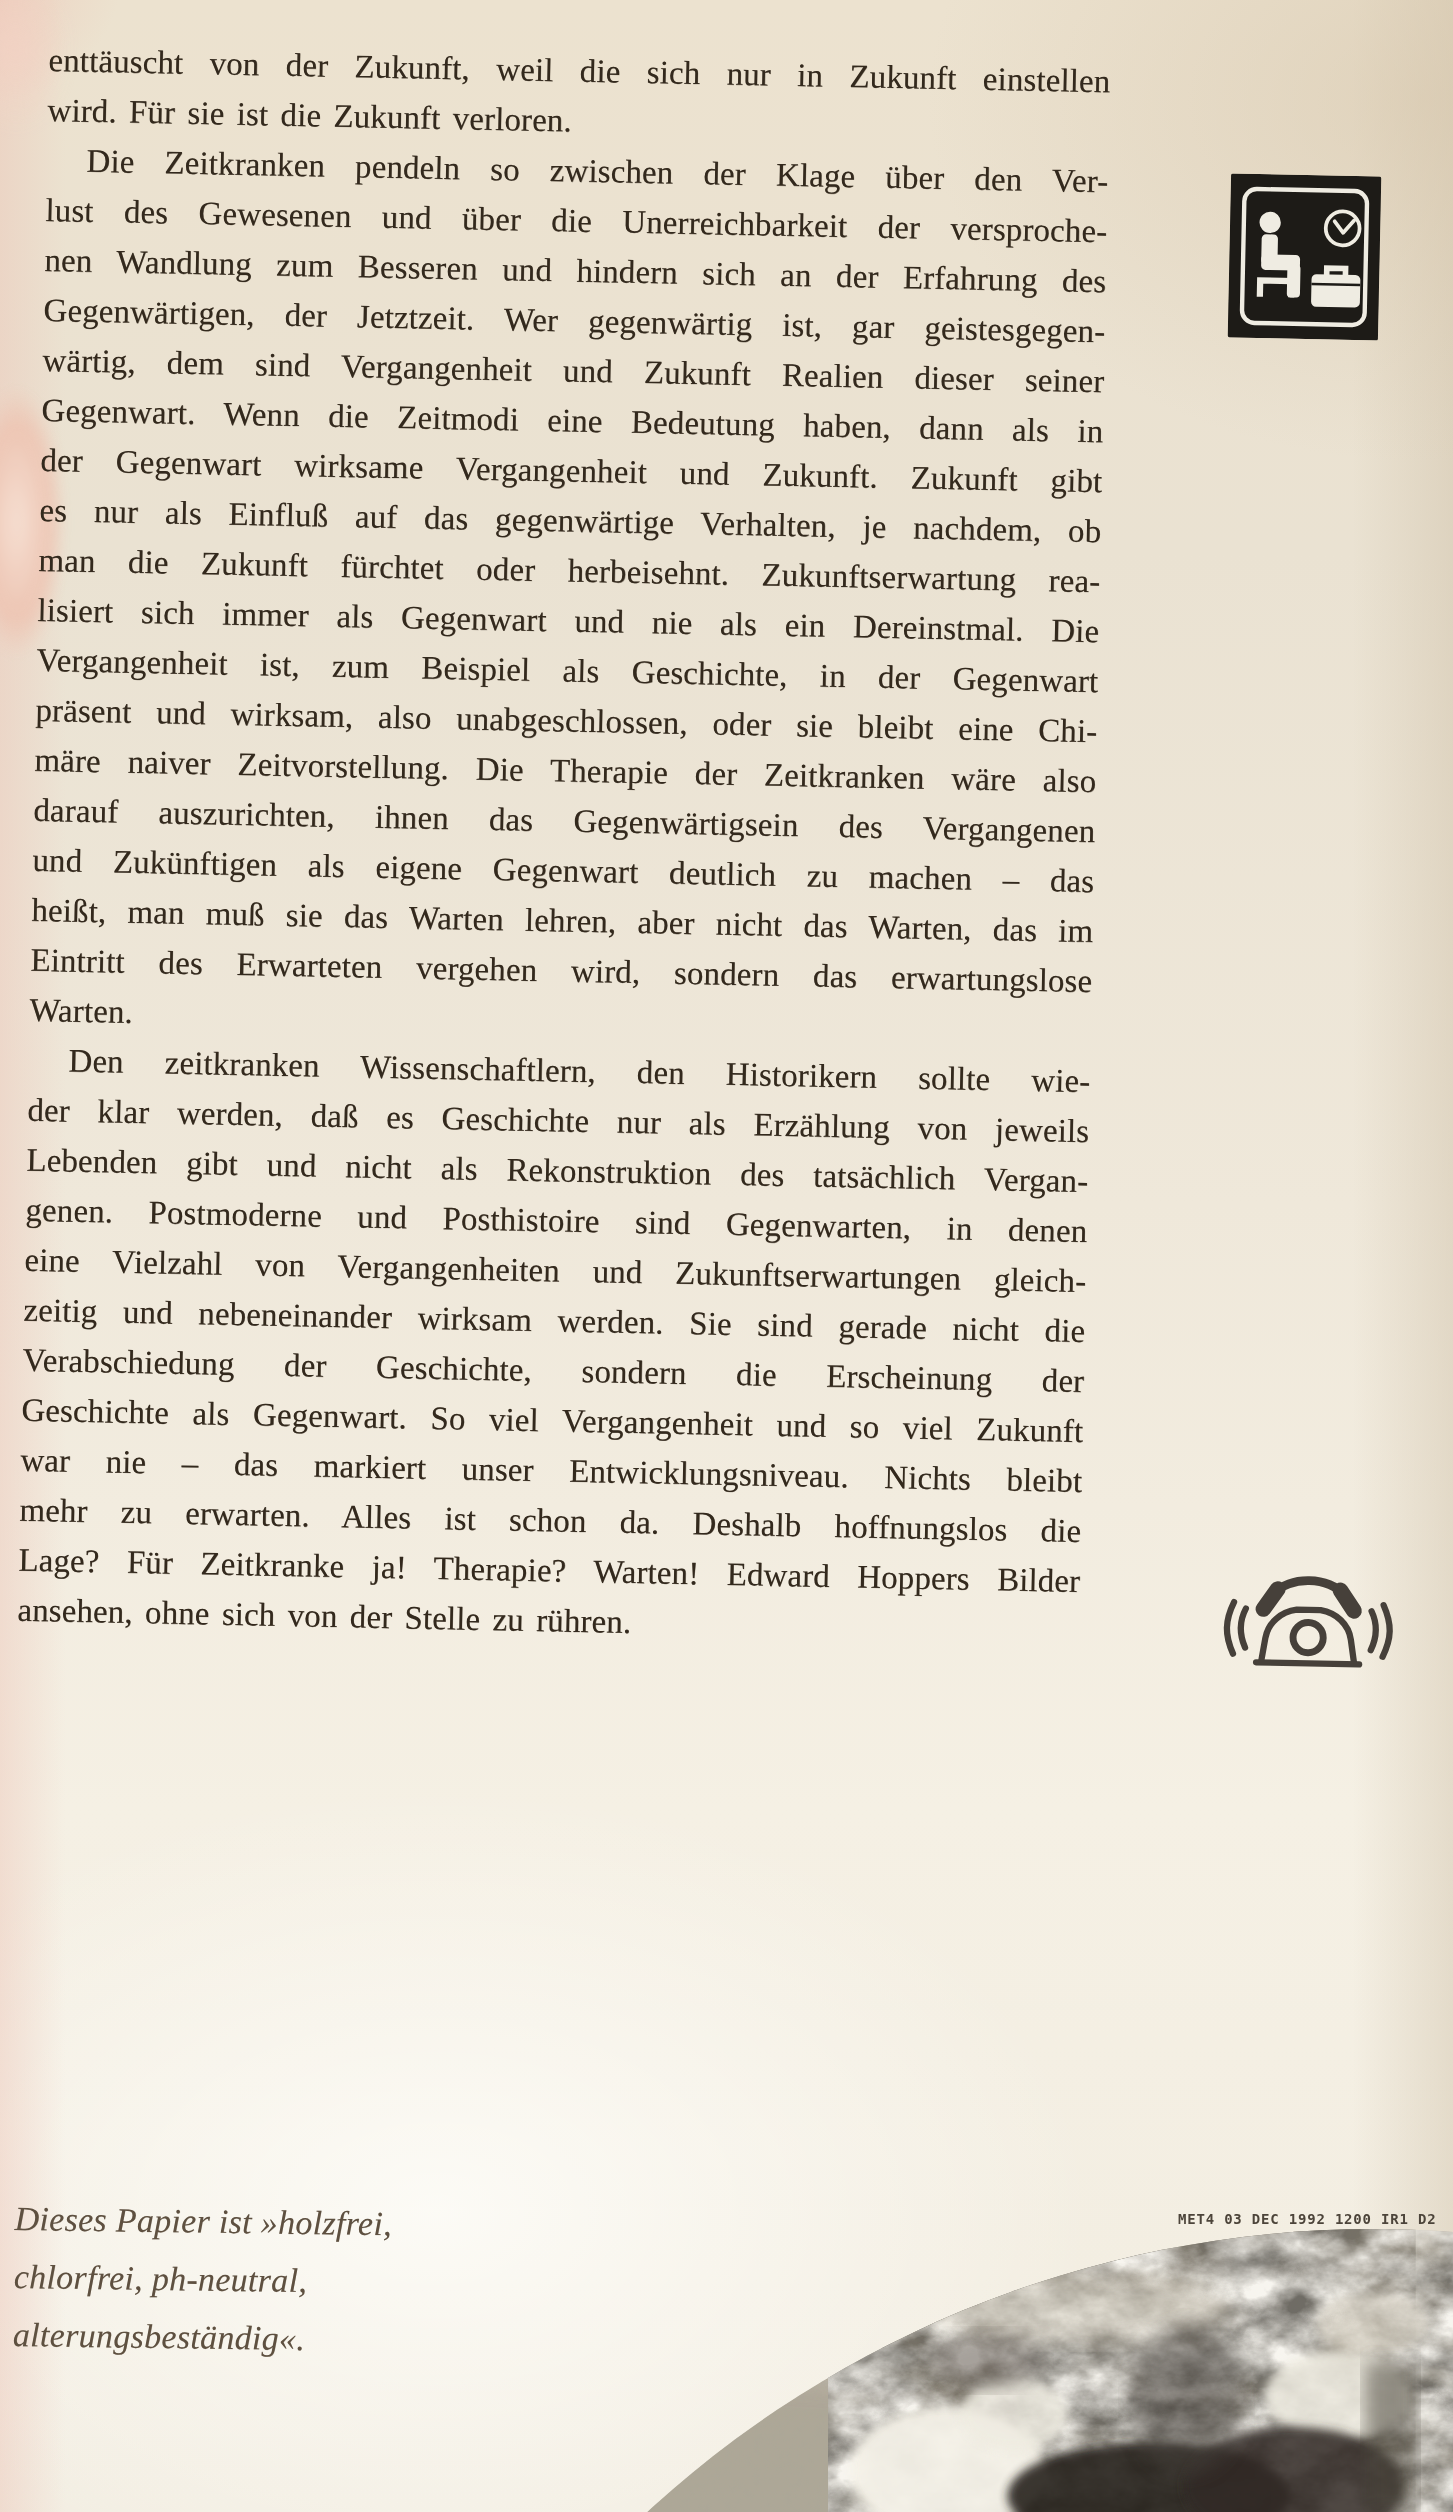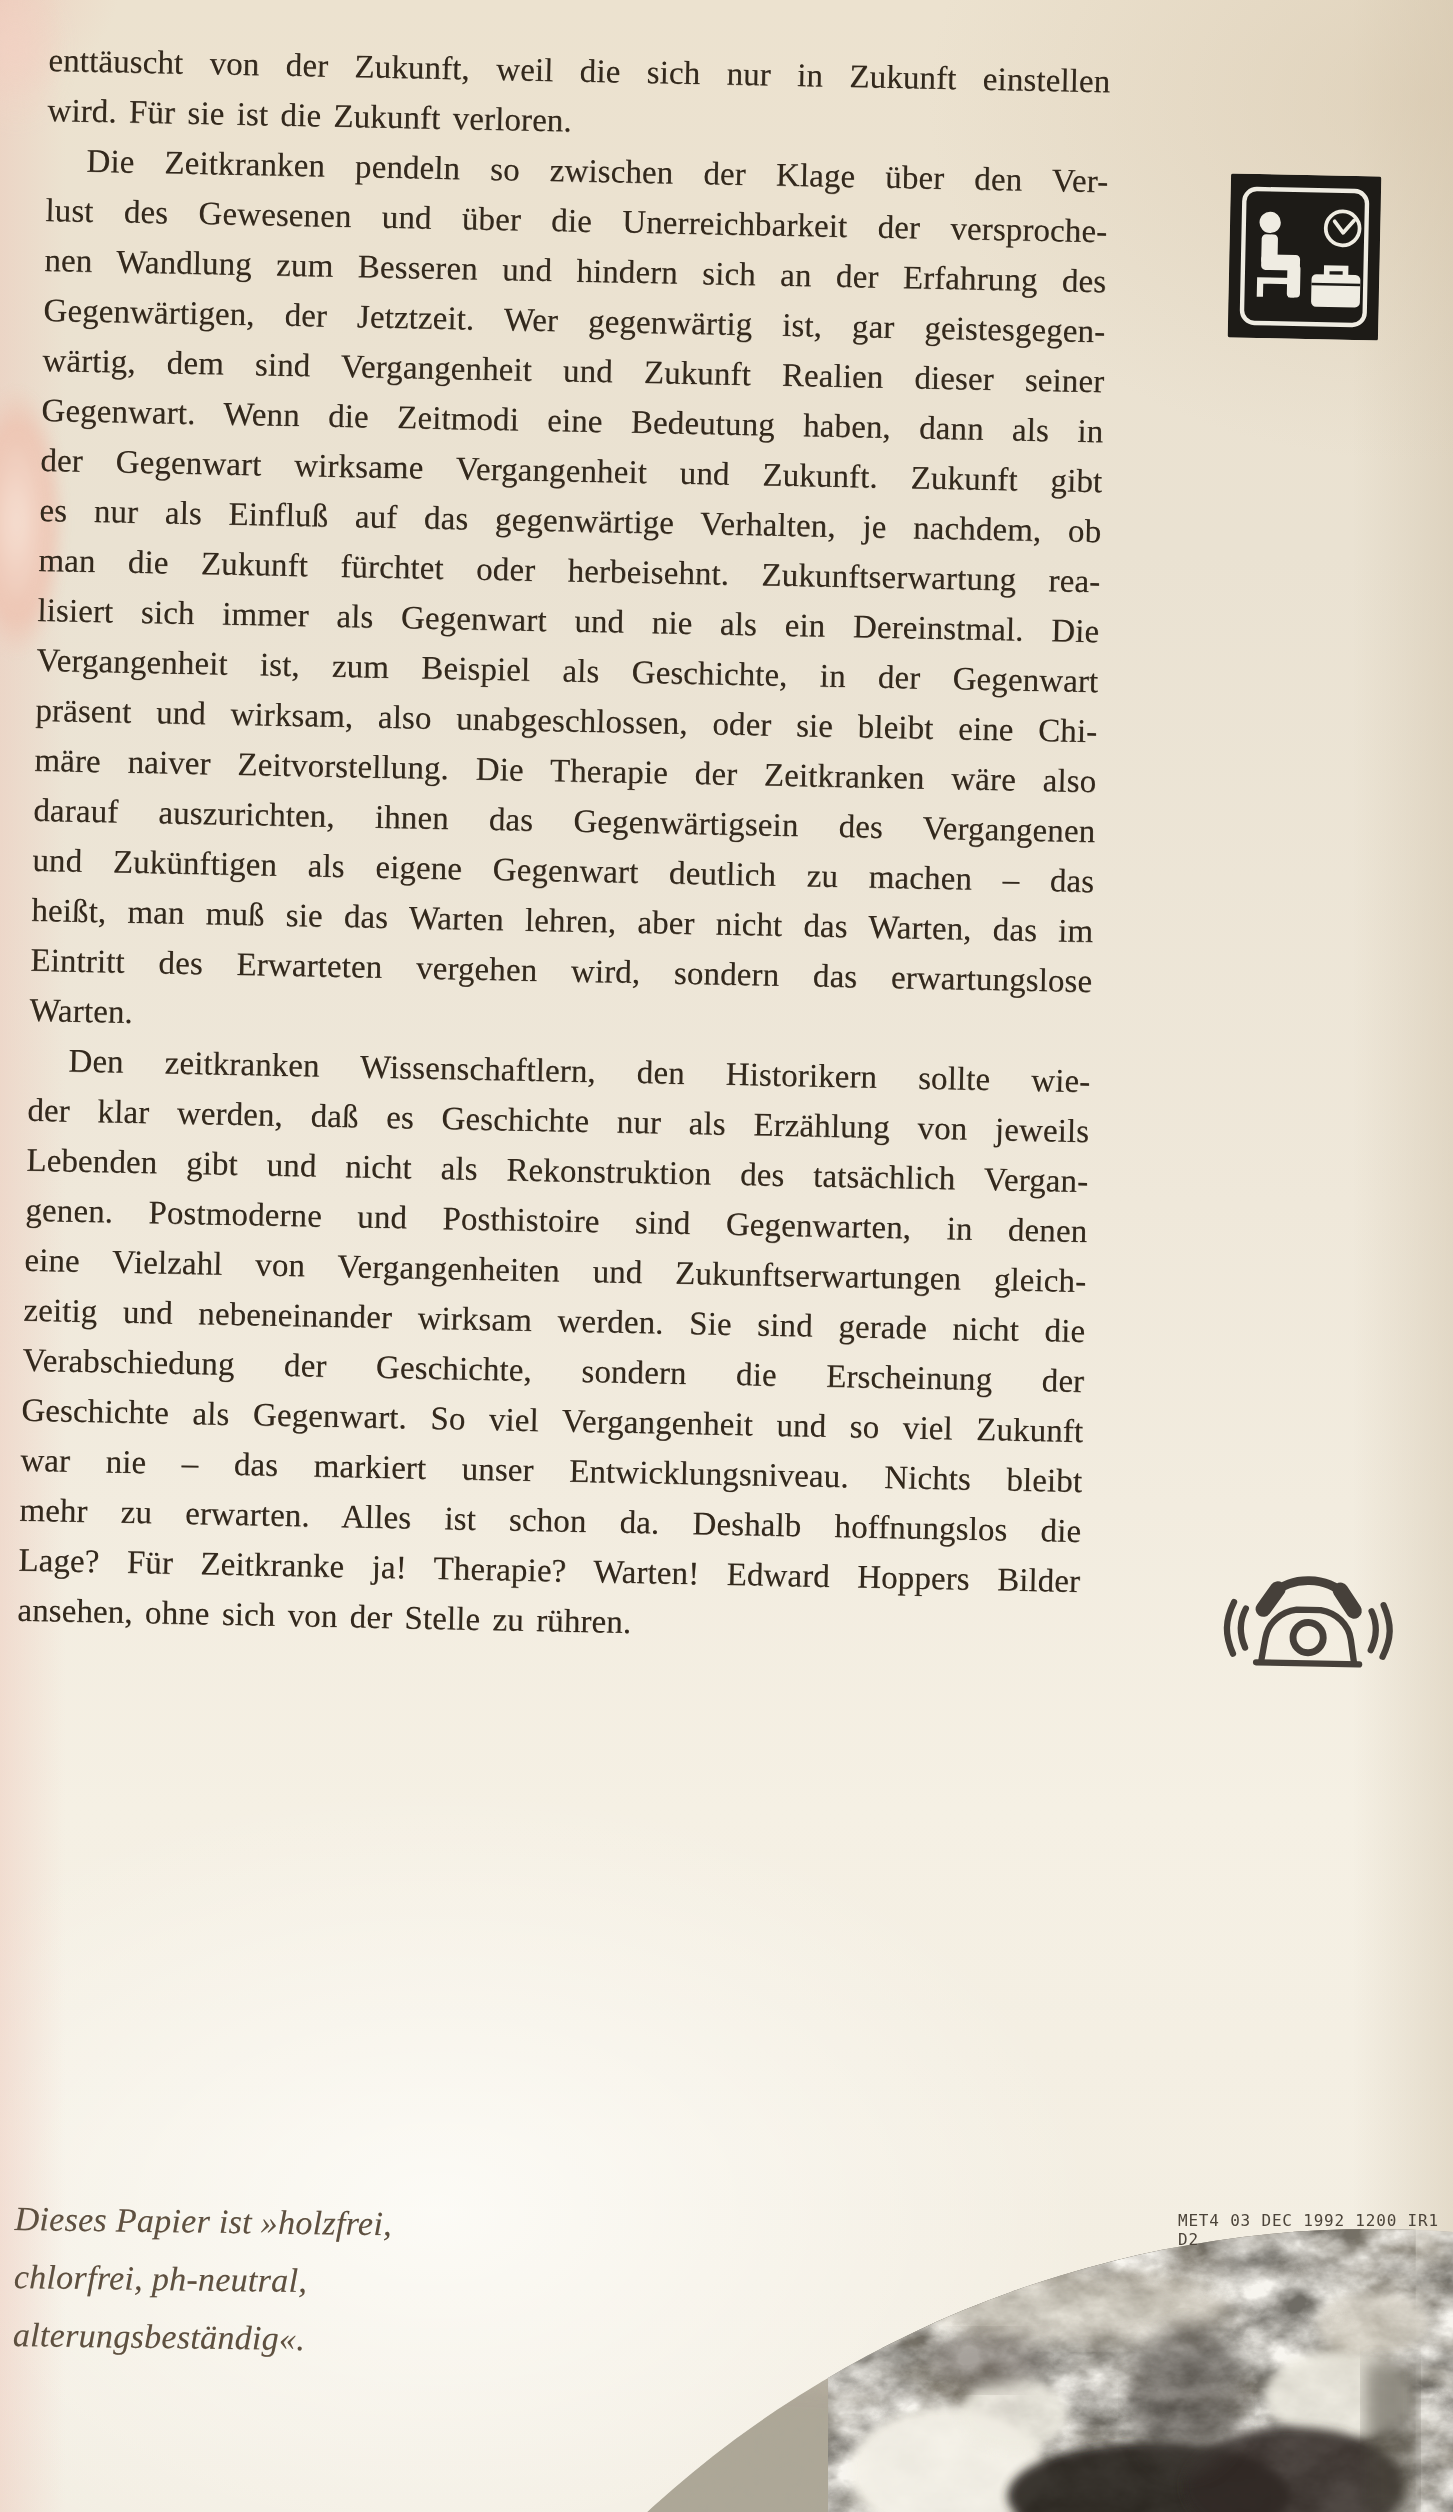--- a/index.html
+++ b/index.html
@@ -49,22 +49,22 @@
   .paper-note{
     position:absolute; left:15px; top:2190px; width:427px;
     transform:rotate(0.8deg); transform-origin:0 0;
     font-style:italic; font-size:34px; line-height:58px;
     color:#5e5040; letter-spacing:0.3px;
     text-shadow:0.2px 0.2px 0.5px rgba(94,80,64,.35);
   }
   .sat-wrap{ position:absolute; left:596px; top:2210px; width:858px; height:303px; z-index:1; }
   .sat-caption{
     position:absolute; left:1178px; top:2211px; z-index:2;
-    font-family:"DejaVu Sans Mono", monospace; font-weight:normal;
-    font-size:16px; letter-spacing:0.8px; color:#4c443a;
+    font-family:"DejaVu Sans Mono", monospace; font-weight:bold;
+    font-size:14px; letter-spacing:0.8px; color:#4c443a;
   }
 </style>
 </head>
 <body>
 
 <div class="page">
 
   <div class="finger2"></div>
   <div class="finger"></div>
 

